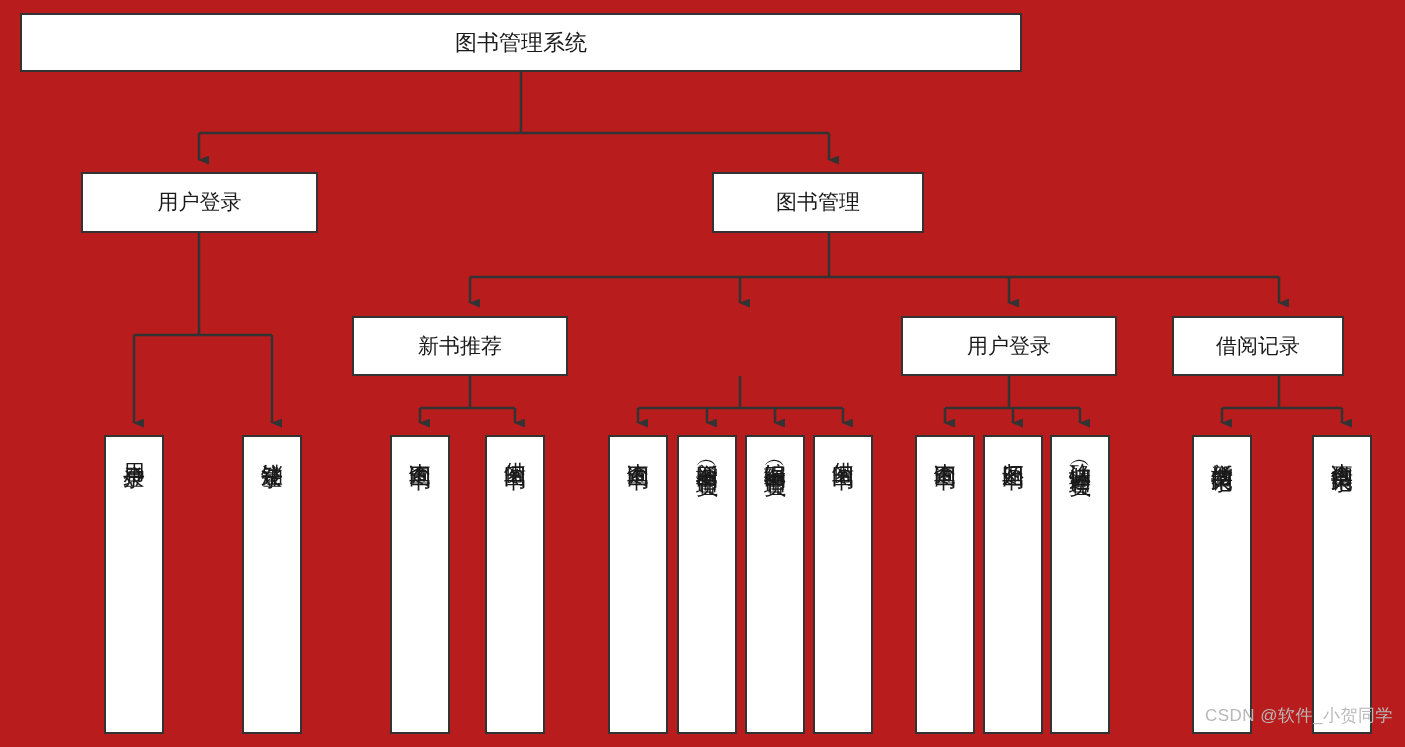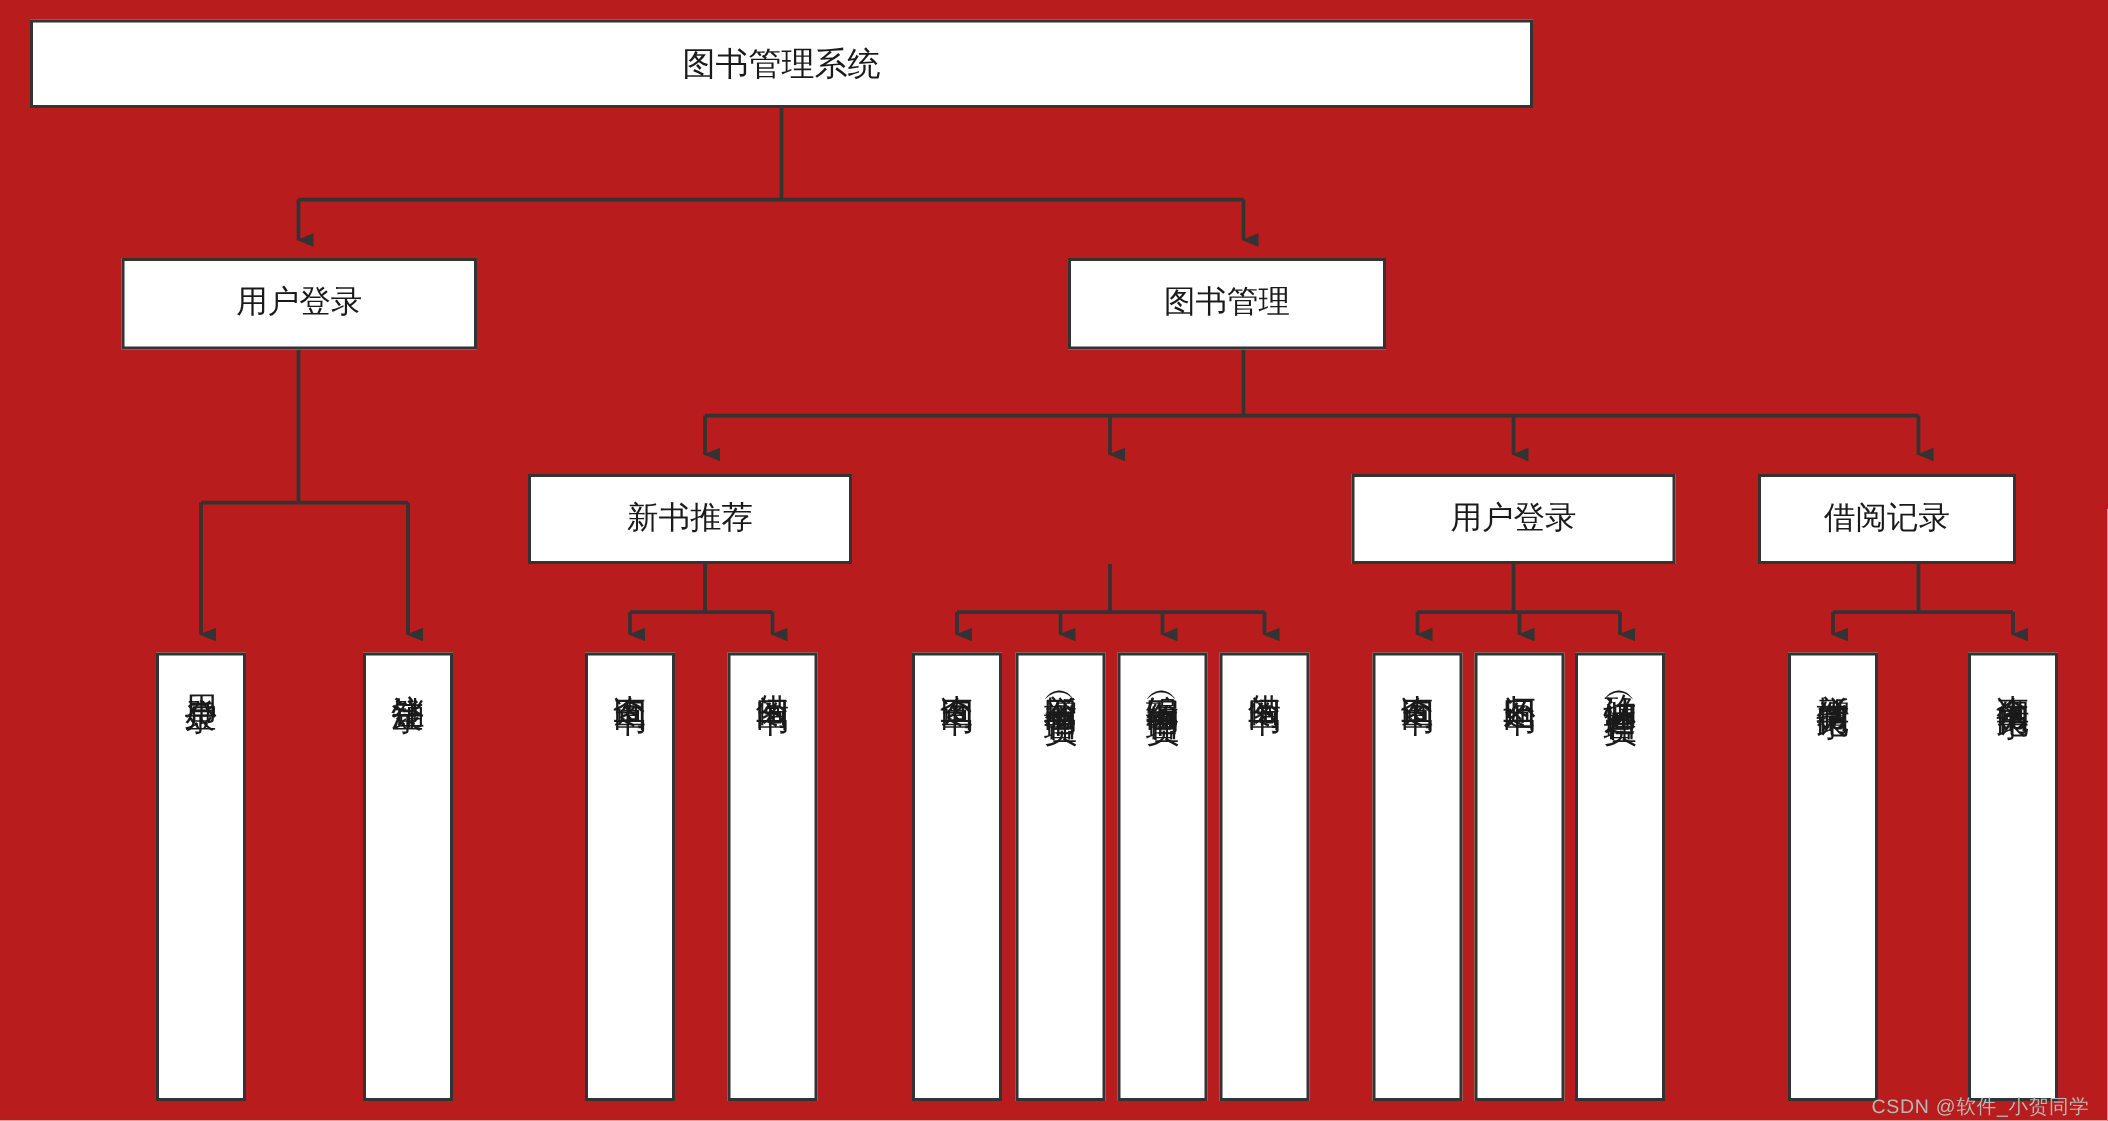--- a/index.html
+++ b/index.html
@@ -57,22 +57,22 @@
     writing-mode: vertical-rl;
     text-orientation: upright;
     font-size: 22px;
     letter-spacing: 2px;
     line-height: 1;
     white-space: nowrap;
   }
   #watermark {
     position: absolute;
     right: 12px;
-    bottom: 0;
-    font-size: 13px;
+    bottom: 20px;
+    font-size: 17px;
     color: #b8b8b8;
     letter-spacing: 0.5px;
     white-space: nowrap;
     pointer-events: none;
   }
 </style>
 </head>
 <body>
 
 <div id="diagram-root">

